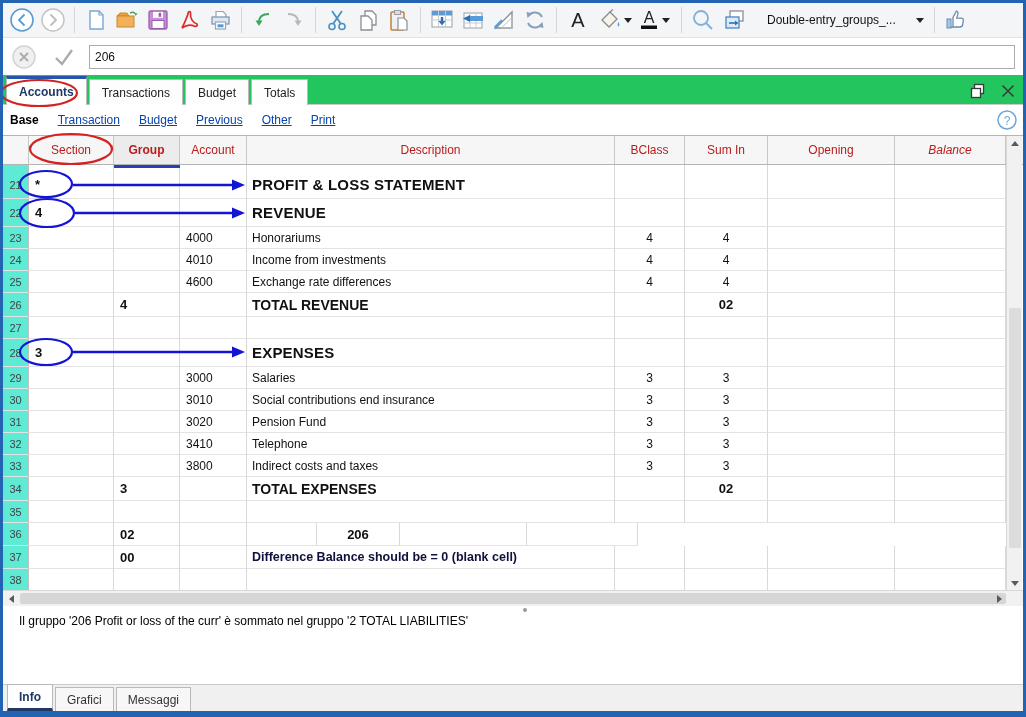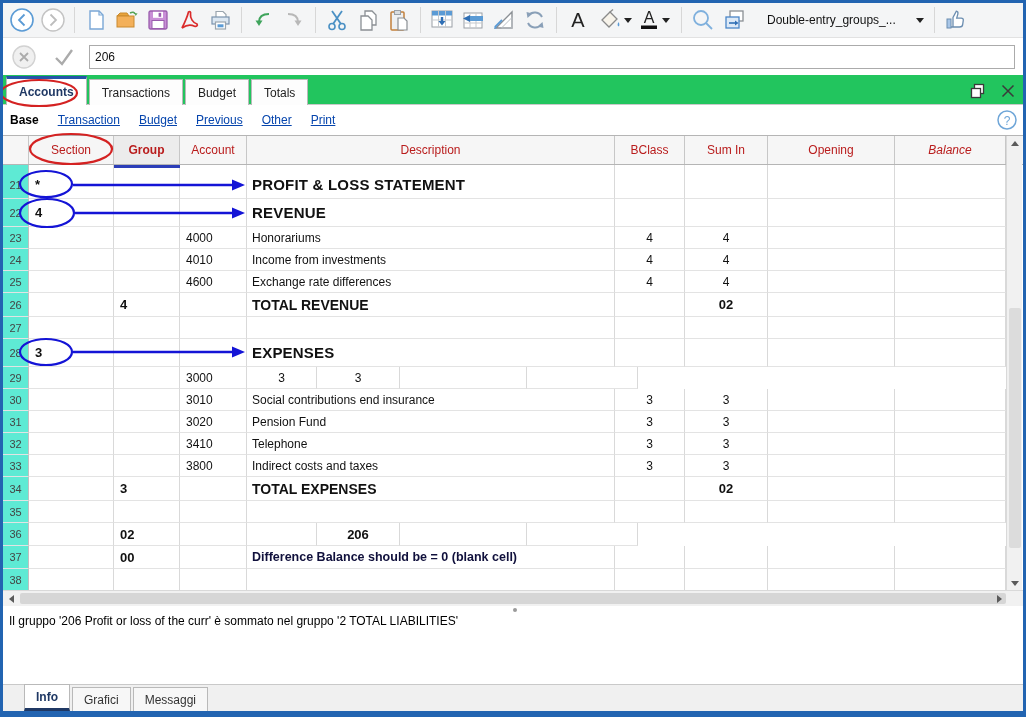--- a/index.html
+++ b/index.html
@@ -77,30 +77,30 @@
   .sarrow{position:absolute;left:0;width:16px;height:15px;display:flex;align-items:center;justify-content:center;background:none;border:none;padding:0;}
   .tri-up{width:0;height:0;border-left:4px solid transparent;border-right:4px solid transparent;border-bottom:5px solid #5a5a5a;}
   .tri-down{width:0;height:0;border-left:4px solid transparent;border-right:4px solid transparent;border-top:5px solid #5a5a5a;}
   .tri-left{width:0;height:0;border-top:4px solid transparent;border-bottom:4px solid transparent;border-right:5px solid #5a5a5a;}
   .tri-right{width:0;height:0;border-top:4px solid transparent;border-bottom:4px solid transparent;border-left:5px solid #5a5a5a;}
   .hscroll{top:587px;height:16px;background:#f1f1f1;border-top:1px solid #d9d9d9;position:absolute;}
   .hthumb{position:absolute;top:2px;height:11px;left:17px;right:17px;background:#d6d6d6;border-radius:2px;}
   .harrow{position:absolute;top:0;width:16px;height:16px;display:flex;align-items:center;justify-content:center;background:none;border:none;padding:0;}
 
   
-  .infopanel{top:603px;height:78px;background:#fff;padding:8px 6px;font-size:12px;color:#000;}
+  .infopanel{top:603px;height:78px;background:#fff;padding:8px 6px;font-size:12px;color:#000;margin-left:10px;}
   .split-grip{position:absolute;left:510px;top:2px;width:4px;height:4px;background:#9a9a9a;border-radius:50%;}
 
   
   .bottomtabs{top:681px;height:27px;background:#f0f0f0;border-top:1px solid #c9c9c9;
     display:flex;align-items:flex-end;padding-left:4px;}
   .btab{height:24px;display:flex;align-items:center;padding:0 11px;font-size:12px;color:#333;
     background:#f7f7f7;border:1px solid #b9b9b9;border-bottom:none;margin-right:2px;}
   .btab.active{background:#fff;font-weight:bold;color:var(--navy,#1f3864);
-    border-bottom:3px solid var(--navy,#1f3864);height:27px;margin-left:17px;}
+    border-bottom:3px solid var(--navy,#1f3864);height:27px;}
 
   
   .ann{position:absolute;left:0;top:0;pointer-events:none;z-index:50;}
 </style>
 </head>
 <body>
 
 <div class="window">
 
   <div class="abs toolbar">
@@ -435,20 +435,21 @@
           <div class="cell bc c5"></div>
           <div class="cell si c6"></div>
           <div class="cell op c7"></div>
           <div class="cell bal c8"></div>
         </div>
         <div class="row">
           <div class="cell num c0">29</div>
           <div class="cell sec c1"></div>
           <div class="cell grp c2"></div>
           <div class="cell acc c3">3000</div>
+          <div class="cell desc c4">Salaries</div>
           <div class="cell bc c5">3</div>
           <div class="cell si c6">3</div>
           <div class="cell op c7"></div>
           <div class="cell bal c8"></div>
         </div>
         <div class="row">
           <div class="cell num c0">30</div>
           <div class="cell sec c1"></div>
           <div class="cell grp c2"></div>
           <div class="cell acc c3">3010</div>

